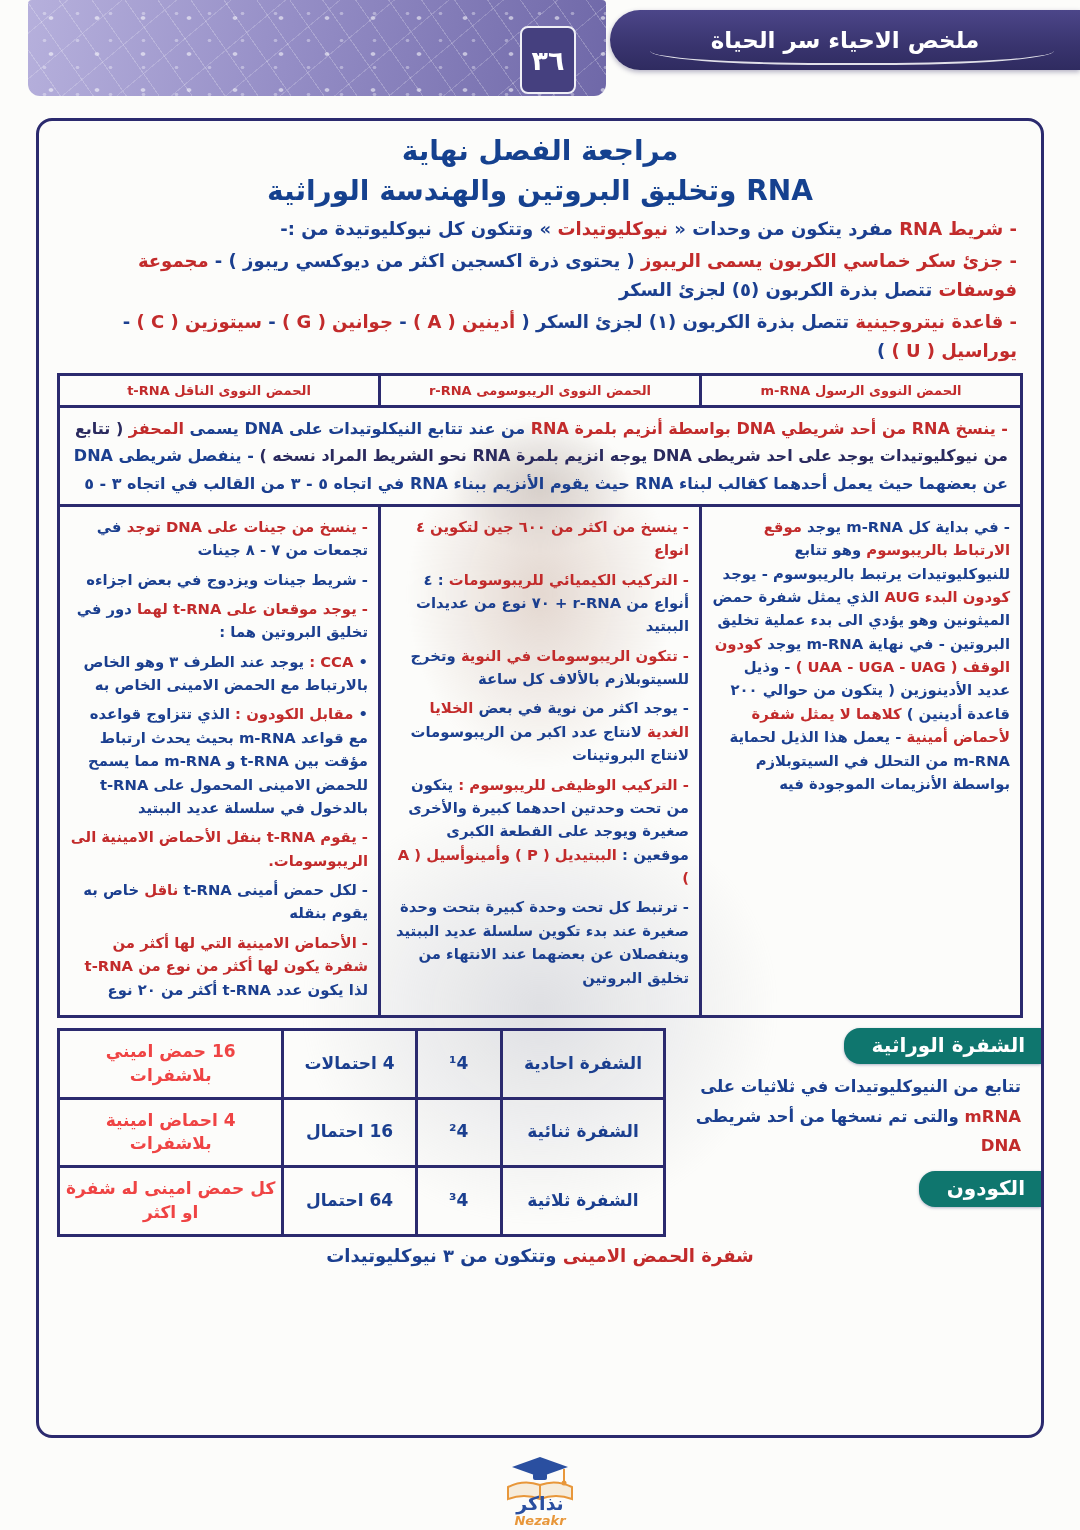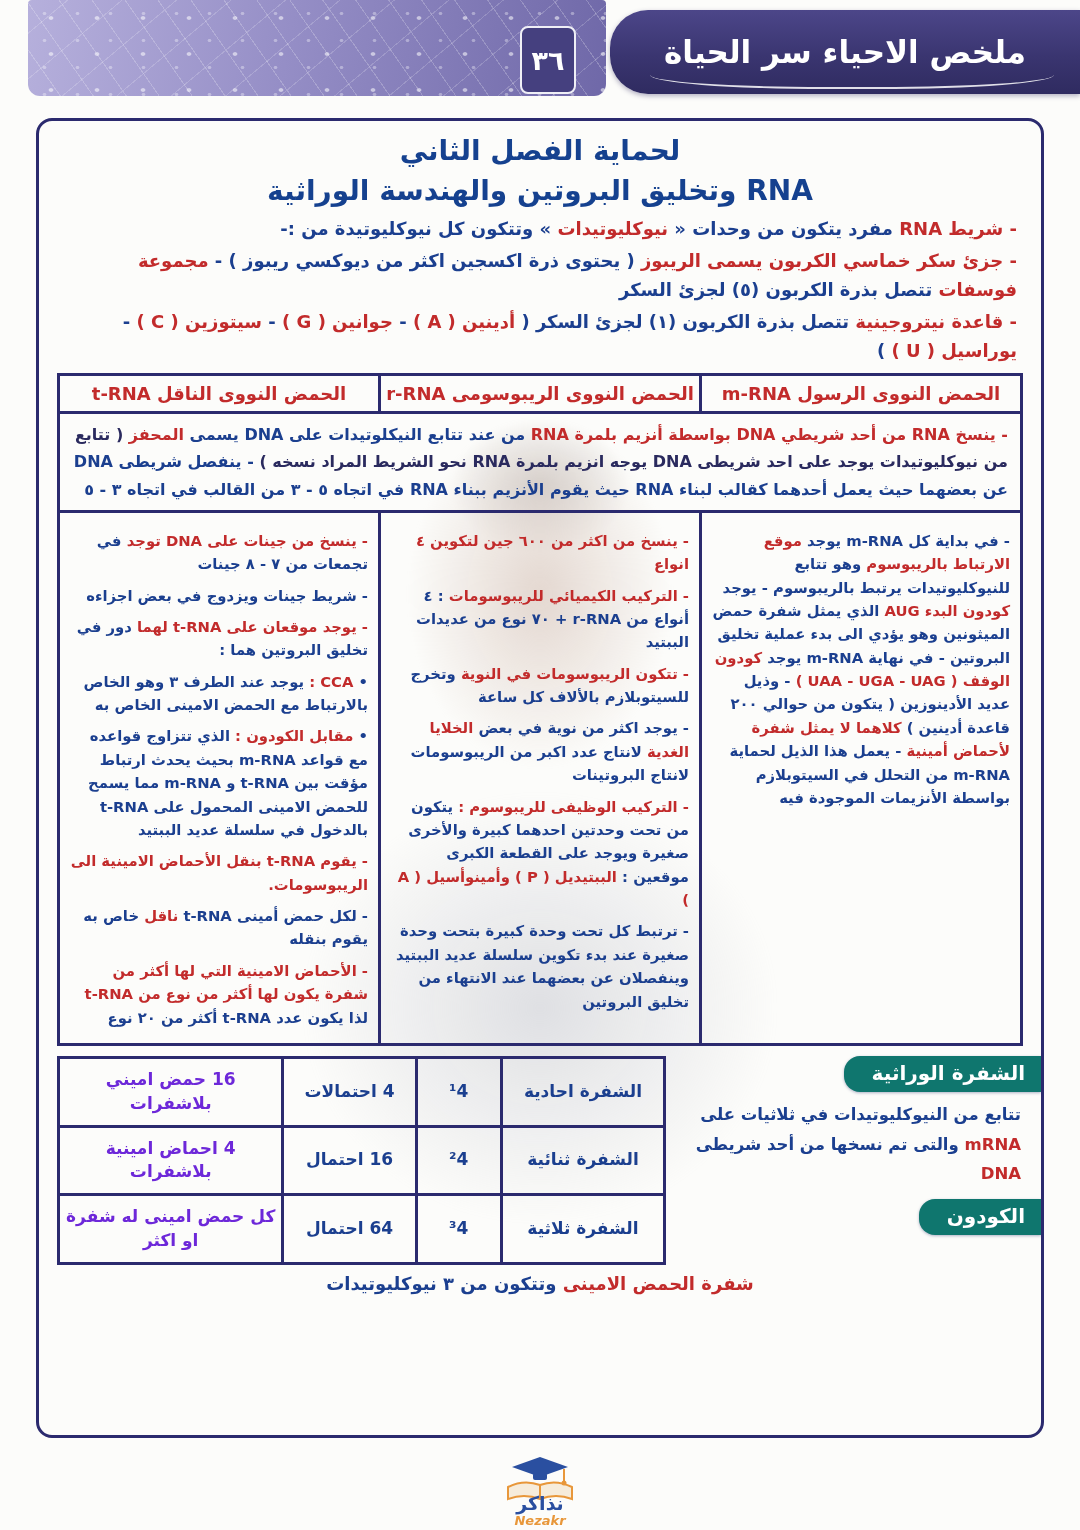--- a/index.html
+++ b/index.html
@@ -36,25 +36,25 @@
       linear-gradient(100deg, #b6b0dc 0%, #958ec6 45%, #6f68a8 100%);
     background-size:46px 36px, 33px 27px, auto, auto, auto;
   }
   .page-num-box {
     position:absolute; left:520px; top:26px; width:56px; height:68px; z-index:3;
     background:#45407f; color:#fff; border:2px solid #efeff6; border-radius:8px;
     display:flex; align-items:center; justify-content:center;
     font-size:27px;
   }
   .banner {
-    position:absolute; right:0; top:10px; width:470px; height:84px; z-index:3;
+    position:absolute; right:0; top:10px; width:470px; height:60px; z-index:3;
     background:linear-gradient(180deg,#4c4689 0%, #3a3570 55%, #2f2b60 100%);
     border-radius:38px 0 0 38px;
     display:flex; align-items:center; justify-content:center;
-    color:#ffffff; font-size:31px; letter-spacing:.5px;
+    color:#ffffff; font-size:23px; letter-spacing:.5px;
     box-shadow:0 2px 5px rgba(40,35,90,.35);
   }
   .banner::after {
     content:""; position:absolute; left:40px; right:26px; bottom:5px; height:12px;
     border-bottom:2.5px solid rgba(255,255,255,.85);
     border-radius:0 0 50% 50% / 0 0 16px 16px;
   }
 
   
   .frame {
@@ -74,39 +74,39 @@
   .bullets { margin:2px 6px 8px; }
   .bullet { font-size:18px; line-height:1.62; text-align:right; margin:3px 0; }
 
   .seg-r { color:#c22b2b; }
   .seg-b { color:#1b3f8f; }
   .seg-d { color:#2a2a5e; }
 
   
   .rna-table { width:100%; border-collapse:collapse; margin-top:4px; }
   .rna-table th, .rna-table td { border:3px solid #2b2a6e; }
-  .rna-table th { font-size:18px; color:#c22b2b; padding:7px 4px; text-align:center; }
+  .rna-table th { font-size:13px; color:#c22b2b; padding:7px 4px; text-align:center; }
   .rna-intro { font-size:16px; line-height:1.7; padding:7px 12px; text-align:right; }
   .rna-col { width:33.33%; vertical-align:top; padding:8px 10px; font-size:14.8px; line-height:1.58; text-align:right; }
-  .rna-col p { margin:8px 0 6px; }
+  .rna-col p { margin:0 0 6px; }
 
   
   .bottom { display:flex; gap:14px; margin-top:10px; align-items:flex-start; }
   .bottom-right { width:36%; }
   .badge-dark {
     display:inline-block; background:#0f766e; color:#fff;
     font-size:20px; padding:5px 16px 7px 28px; border-radius:16px 0 0 16px;
     margin-right:-18px;
     box-shadow:0 1px 3px rgba(30,40,100,.35);
   }
   .genetic-text { font-size:16.5px; line-height:1.8; text-align:right; margin:8px 2px 10px; }
   .code-table { width:64%; border-collapse:collapse; }
   .code-table td { border:3px solid #2b2a6e; text-align:center; font-size:17px; padding:9px 6px; line-height:1.4; }
   .cell-name, .cell-pow, .cell-prob { color:#1b3f8f; }
-  .cell-res { color:#6d28d9; }
+  .cell-res { color:#ef4444; }
   .codon-text { text-align:center; font-size:18px; margin-top:8px; }
 
   
   .footer-logo {
     position:absolute; bottom:2px; left:50%; transform:translateX(-50%);
     z-index:2; text-align:center; line-height:1.05;
   }
   .logo-ar { color:#2a4fa0; font-size:19px; margin-top:-14px; }
   .logo-en { color:#e8973a; font-size:13px; font-style:italic; }
 </style>
@@ -119,21 +119,21 @@
 
   <div class="header-deco"></div>
   <div class="page-num-box">٣٦</div>
   <div class="banner">
     <span>ملخص الاحياء سر الحياة</span>
   </div>
 
   <div class="frame">
 
     <div class="main-title">
-      <div>لحماية الفصل الثاني</div>
+      <div>مراجعة الفصل نهاية</div>
       <div>RNA وتخليق البروتين والهندسة الوراثية</div>
     </div>
 
 
     <div class="bullets">
       <p class="bullet"><span class="seg-r">- شريط RNA </span><span class="seg-b">مفرد يتكون من وحدات « </span><span class="seg-r">نيوكليوتيدات</span><span class="seg-b"> » وتتكون كل نيوكليوتيدة من :-</span></p>
       <p class="bullet"><span class="seg-r">- جزئ سكر خماسي الكربون يسمى الريبوز </span><span class="seg-b">( يحتوى ذرة اكسجين اكثر من ديوكسي ريبوز ) - </span><span class="seg-r">مجموعة فوسفات </span><span class="seg-b">تتصل بذرة الكربون (٥) لجزئ السكر</span></p>
       <p class="bullet"><span class="seg-r">- قاعدة نيتروجينية </span><span class="seg-b">تتصل بذرة الكربون (١) لجزئ السكر ( </span><span class="seg-r">أدينين ( A )</span><span class="seg-b"> - </span><span class="seg-r">جوانين ( G )</span><span class="seg-b"> - </span><span class="seg-r">سيتوزين ( C )</span><span class="seg-b"> - </span><span class="seg-r">يوراسيل ( U )</span><span class="seg-b"> )</span></p>
     </div>
 

